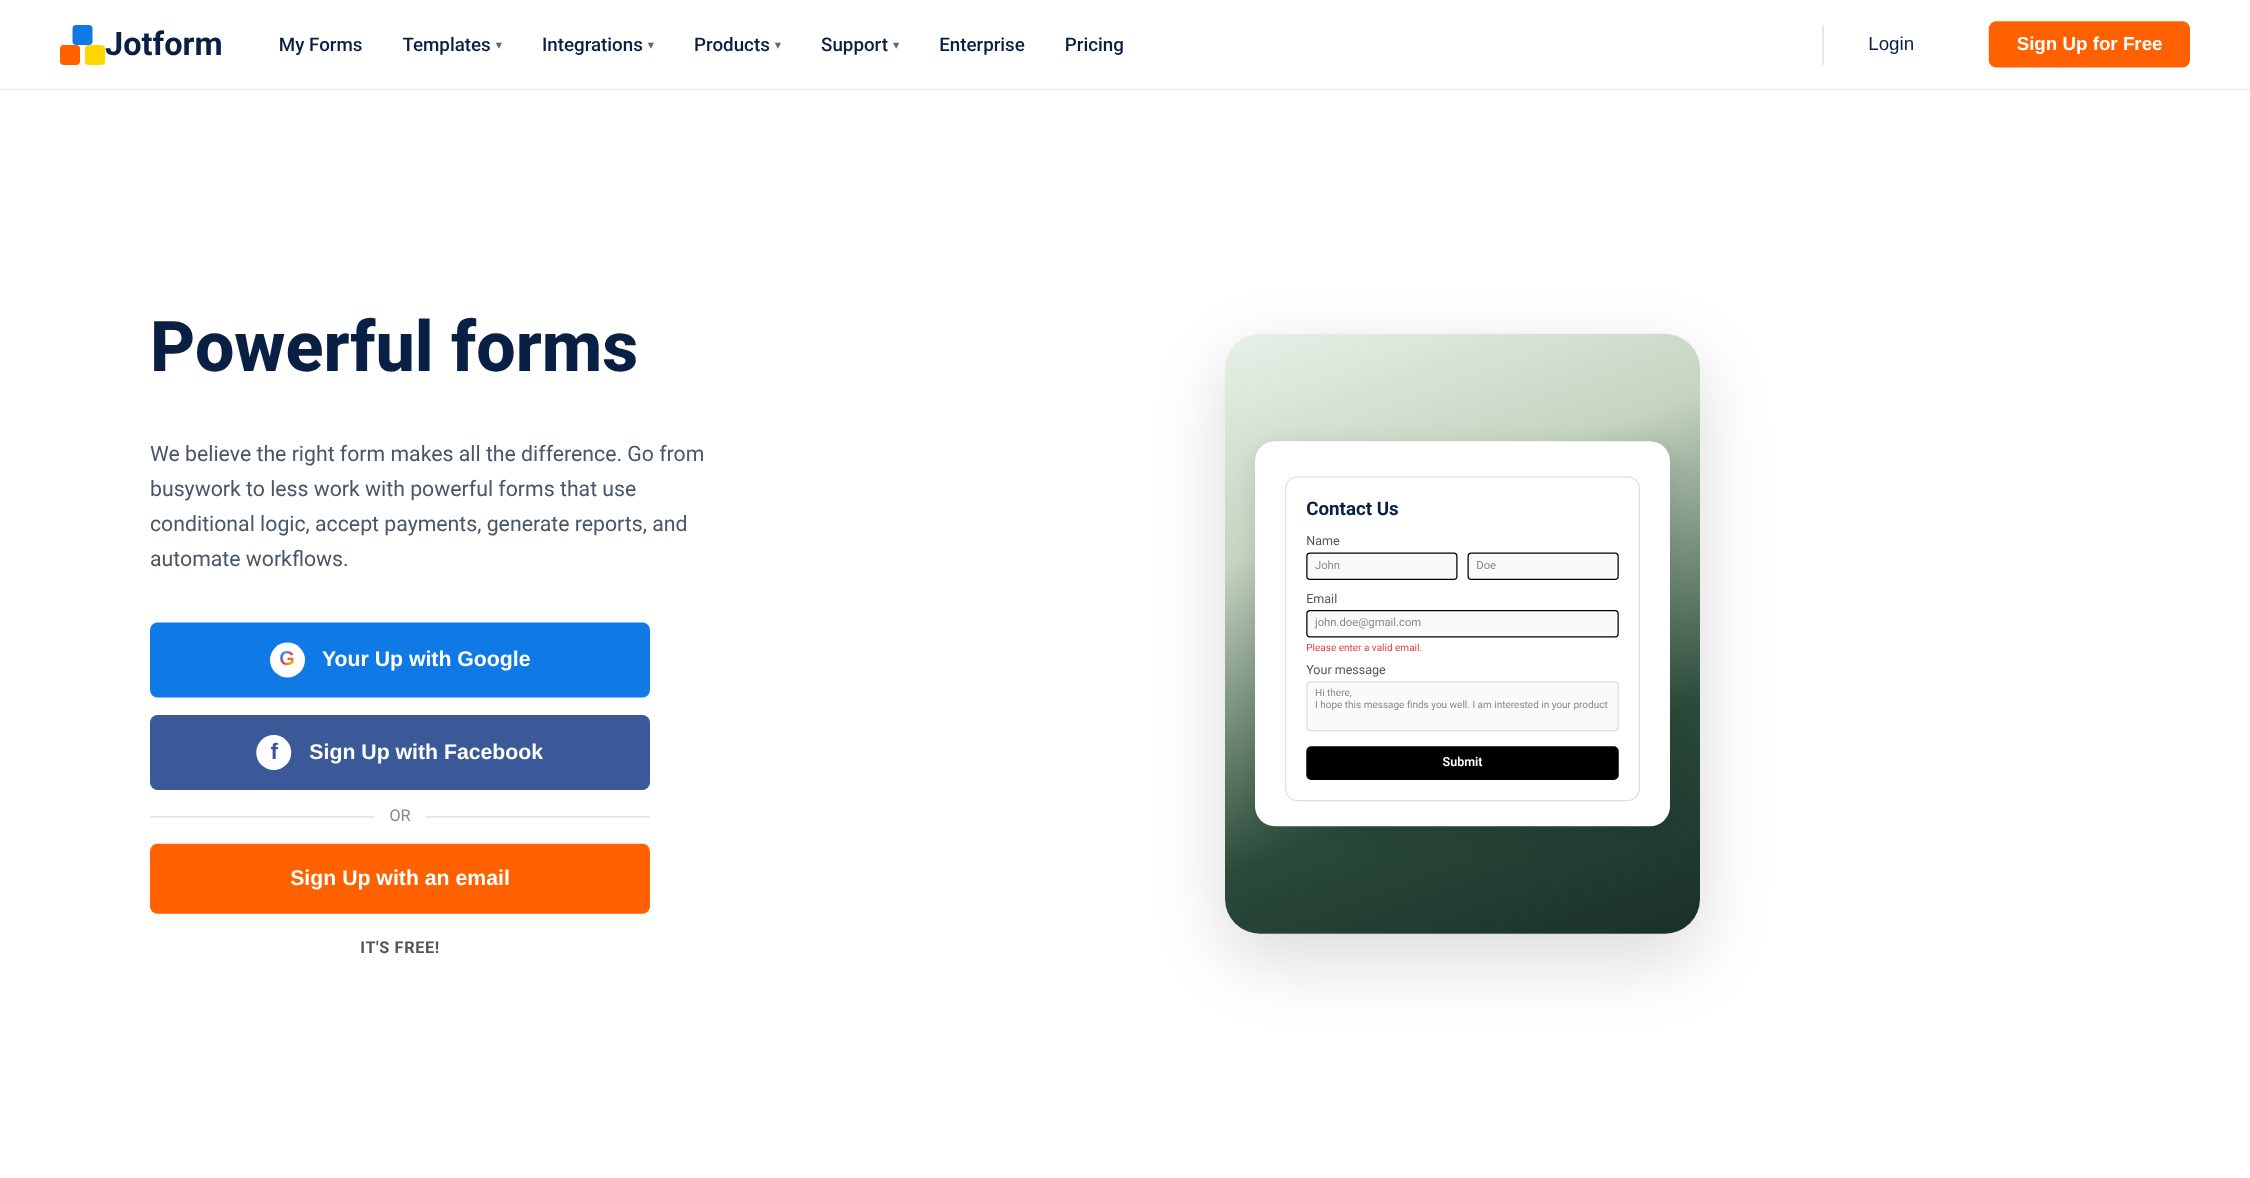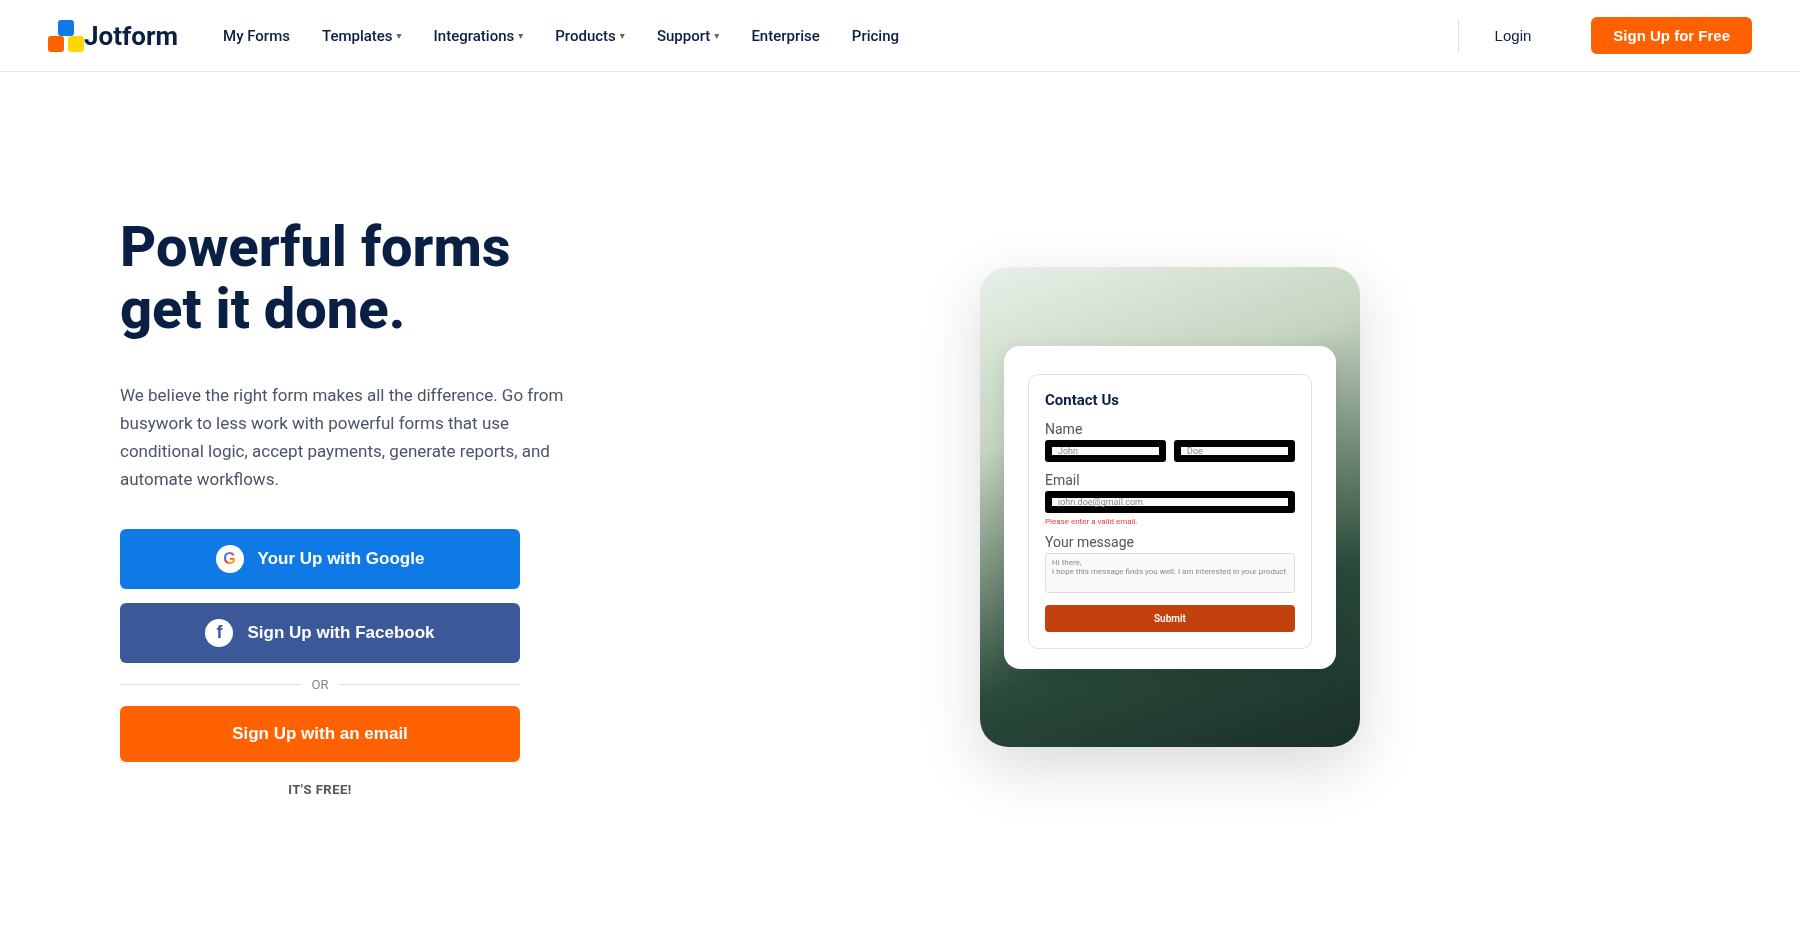--- a/index.html
+++ b/index.html
@@ -261,36 +261,36 @@
       border-radius: 10px;
       padding: 16px;
     }
     .form-card-title {
       font-size: 15px;
       font-weight: 700;
       color: #0a1f44;
       margin-bottom: 12px;
     }
     .form-field-label {
-      font-size: 14px;
+      font-size: 10px;
       color: #555;
       margin-bottom: 3px;
     }
     .form-field-row {
       display: flex;
       gap: 8px;
       margin-bottom: 10px;
     }
     .form-field-half {
       flex: 1;
     }
     .form-input-mock {
       width: 100%;
       height: 22px;
-      border: 7px solid #000000;
+      border: 1px solid #000000;
       border-radius: 3px;
       background: #fafafa;
       padding: 0 6px;
       font-size: 9px;
       color: #888;
       display: flex;
       align-items: center;
     }
     .form-field-full {
       margin-bottom: 4px;
@@ -307,21 +307,21 @@
       border-radius: 3px;
       background: #fafafa;
       padding: 4px 6px;
       font-size: 8px;
       color: #888;
       margin-bottom: 12px;
     }
     .form-submit-btn {
       width: 100%;
       padding: 8px;
-      background: #c2410c;
+      background: #000000;
       color: #fff;
       border: none;
       border-radius: 4px;
       font-size: 10px;
       font-weight: 600;
       text-align: center;
       cursor: pointer;
     }
   </style>
 </head>
@@ -369,21 +369,20 @@
     <div class="nav-divider"></div>
     <button class="btn-login">Login</button>
     <button class="btn-signup-free">Sign Up for Free</button>
   </div>
 </nav>
 
 <section class="hero">
   <div class="hero-left">
     <h1 class="hero-title">
       <span>Powerful forms</span><br>
-      <span>get it done.</span>
     </h1>
     <p class="hero-desc">We believe the right form makes all the difference. Go from busywork to less work with powerful forms that use conditional logic, accept payments, generate reports, and automate workflows.</p>
 
     <div class="signup-buttons">
       <button class="btn-google">
         <span class="google-icon">
           <span class="google-g">G</span>
         </span>
         <span>Your Up with Google</span>
       </button>

